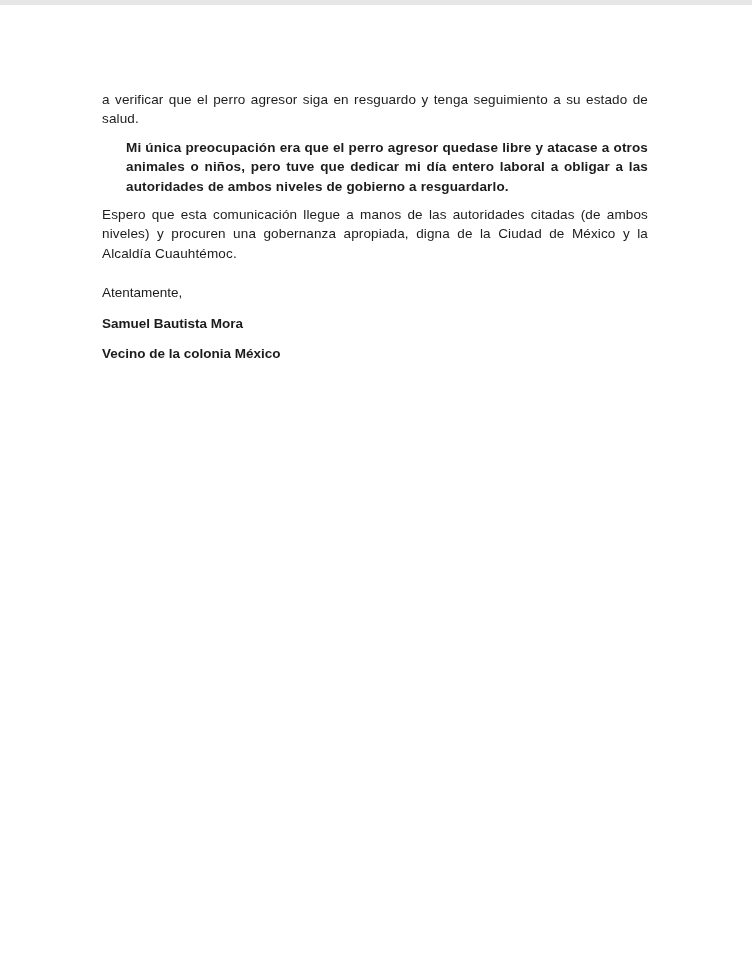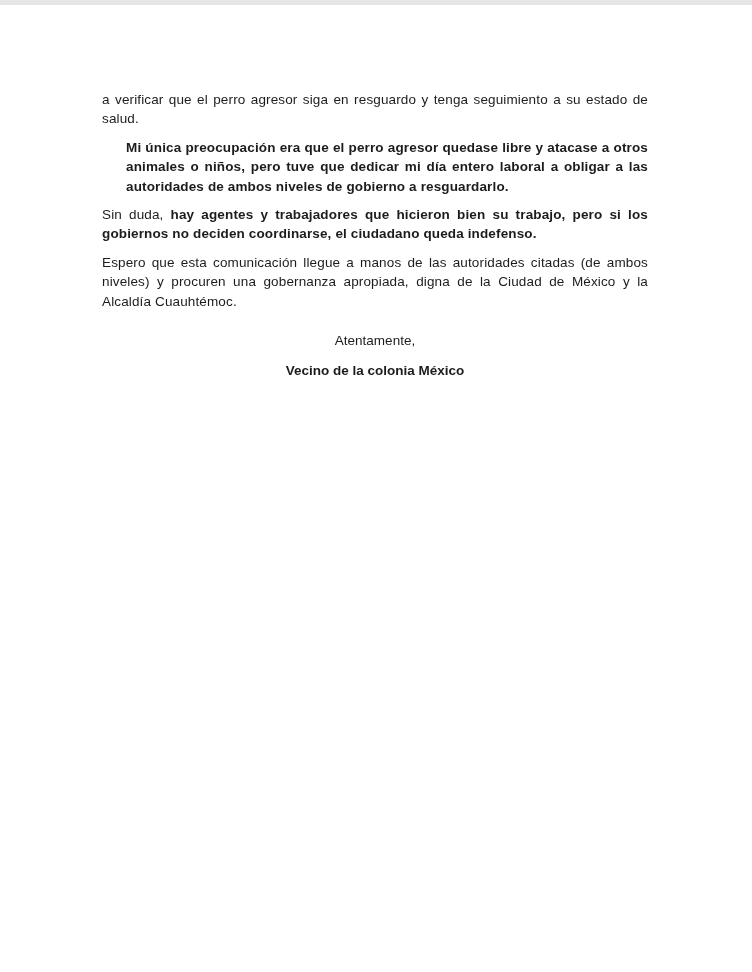--- a/index.html
+++ b/index.html
@@ -65,21 +65,21 @@
   .para .lead-regular {
     font-weight: 400;
   }
   .para .bold-run {
     font-weight: 700;
   }
   .sign-block {
     margin-top: 20px;
   }
   .sign-line {
-    text-align: center;
+    text-align: left;
     font-size: 13.5px;
     line-height: 19.4px;
     color: #1c1c1c;
     margin: 0 0 11px 0;
   }
   .sign-line.regular {
     font-weight: 400;
   }
   .sign-line.bold {
     font-weight: 700;
@@ -96,24 +96,24 @@
   <div id="page-gap"></div>
 
   <div id="page">
 
     <div id="text-column">
 
       <p class="para regular">a verificar que el perro agresor siga en resguardo y tenga seguimiento a su estado de salud.</p>
 
       <p class="para bold">Mi única preocupación era que el perro agresor quedase libre y atacase a otros animales o niños, pero tuve que dedicar mi día entero laboral a obligar a las autoridades de ambos niveles de gobierno a resguardarlo.</p>
 
-      <p class="para regular"><span class="lead-regular">Sin duda, </span><span class="bold-run">hay agentes y trabajadores que hicieron bien su trabajo, pero si los gobiernos no deciden coordinarse, el ciudadano queda indefenso.</span></p>
 
       <p class="para regular">Espero que esta comunicación llegue a manos de las autoridades citadas (de ambos niveles) y procuren una gobernanza apropiada, digna de la Ciudad de México y la Alcaldía Cuauhtémoc.</p>
 
       <div class="sign-block">
         <p class="sign-line regular">Atentamente,</p>
+        <p class="sign-line bold name">Samuel Bautista Mora</p>
         <p class="sign-line bold">Vecino de la colonia México</p>
       </div>
 
     </div>
   </div>
 </div>
 
 </body></html>

